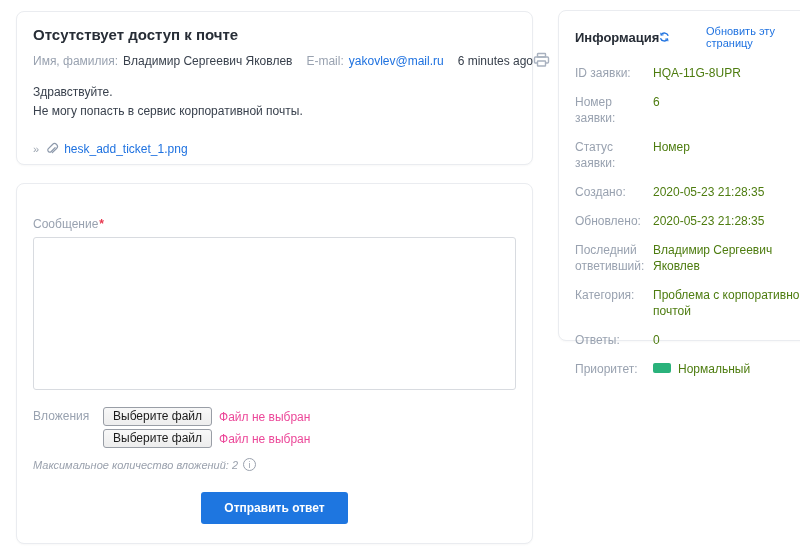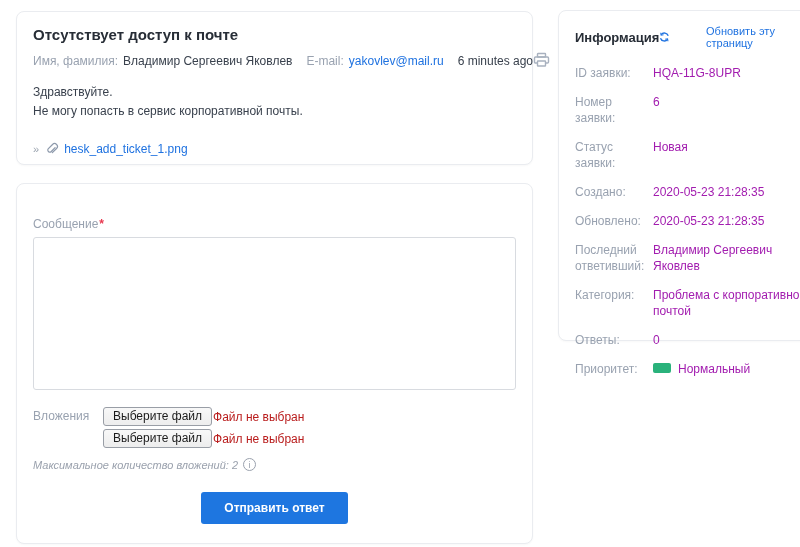--- a/index.html
+++ b/index.html
@@ -53,21 +53,21 @@
   .attachments-label { color: #99a2b0; width: 70px; flex-shrink: 0; padding-top: 2px; }
   .file-rows { display: flex; flex-direction: column; gap: 3px; align-items: flex-end; }
   .file-row { display: flex; align-items: center; }
   .file-btn {
     font-family: "Liberation Sans", "DejaVu Sans", sans-serif;
     font-size: 12px; color: #1b1b1b;
     background: linear-gradient(#f8f8f8, #ededed);
     border: 1px solid #999ea6; border-radius: 3px;
     padding: 1px 9px 2px; cursor: pointer;
   }
-  .file-status { margin-left: 1px; color: #b91c1c; }
+  .file-status { margin-left: 7px; color: #ec4899; }
   .max-note {
     margin-top: 10px; 
     font-size: 11px; font-style: italic; color: #9aa1ad;
     display: flex; align-items: center;
   }
   .info-circle {
     display: inline-flex; align-items: center; justify-content: center;
     width: 13px; height: 13px; margin-left: 5px;
     border: 1px solid #9aa1ad; border-radius: 50%;
     font-size: 9px; font-style: normal; color: #9aa1ad; cursor: pointer;
@@ -83,21 +83,21 @@
   }
   
   #info-card { left: 558px; top: 10px; width: 271px; height: 331px; }
   .info-header { display: flex; align-items: center; justify-content: space-between; }
   .info-title { font-size: 13px; font-weight: bold; color: #272d36; }
   .refresh-link { display: flex; align-items: center; font-size: 11px; gap: 32px; }
   .refresh-link svg { margin-right: 4px; }
   .info-rows { margin-top: 16px; }
   .info-row { display: flex; margin-bottom: 13px; font-size: 12px; line-height: 16px; }
   .info-row-label { width: 78px; flex-shrink: 0; color: #99a2b0; }
-  .info-row-value { color: #a21caf; }
+  .info-row-value { color: #4d7c0f; }
   .prio-chip {
     display: inline-block; width: 18px; height: 10px;
     border-radius: 2px; margin-right: 7px;
   }
 </style>
 </head>
 <body>
 
 <div class="card" id="ticket-card">
   <div class="ticket-title">Отсутствует доступ к почте</div>
@@ -180,21 +180,21 @@
       <div class="info-row">
         <div class="info-row-label">ID заявки:</div>
         <div class="info-row-value"><span>HQA-11G-8UPR</span></div>
       </div>
       <div class="info-row">
         <div class="info-row-label">Номер заявки:</div>
         <div class="info-row-value"><span>6</span></div>
       </div>
       <div class="info-row">
         <div class="info-row-label">Статус заявки:</div>
-        <div class="info-row-value"><span>Новая</span></div>
+        <div class="info-row-value"><span>Номер</span></div>
       </div>
       <div class="info-row">
         <div class="info-row-label">Создано:</div>
         <div class="info-row-value"><span>2020-05-23 21:28:35</span></div>
       </div>
       <div class="info-row">
         <div class="info-row-label">Обновлено:</div>
         <div class="info-row-value"><span>2020-05-23 21:28:35</span></div>
       </div>
       <div class="info-row">

